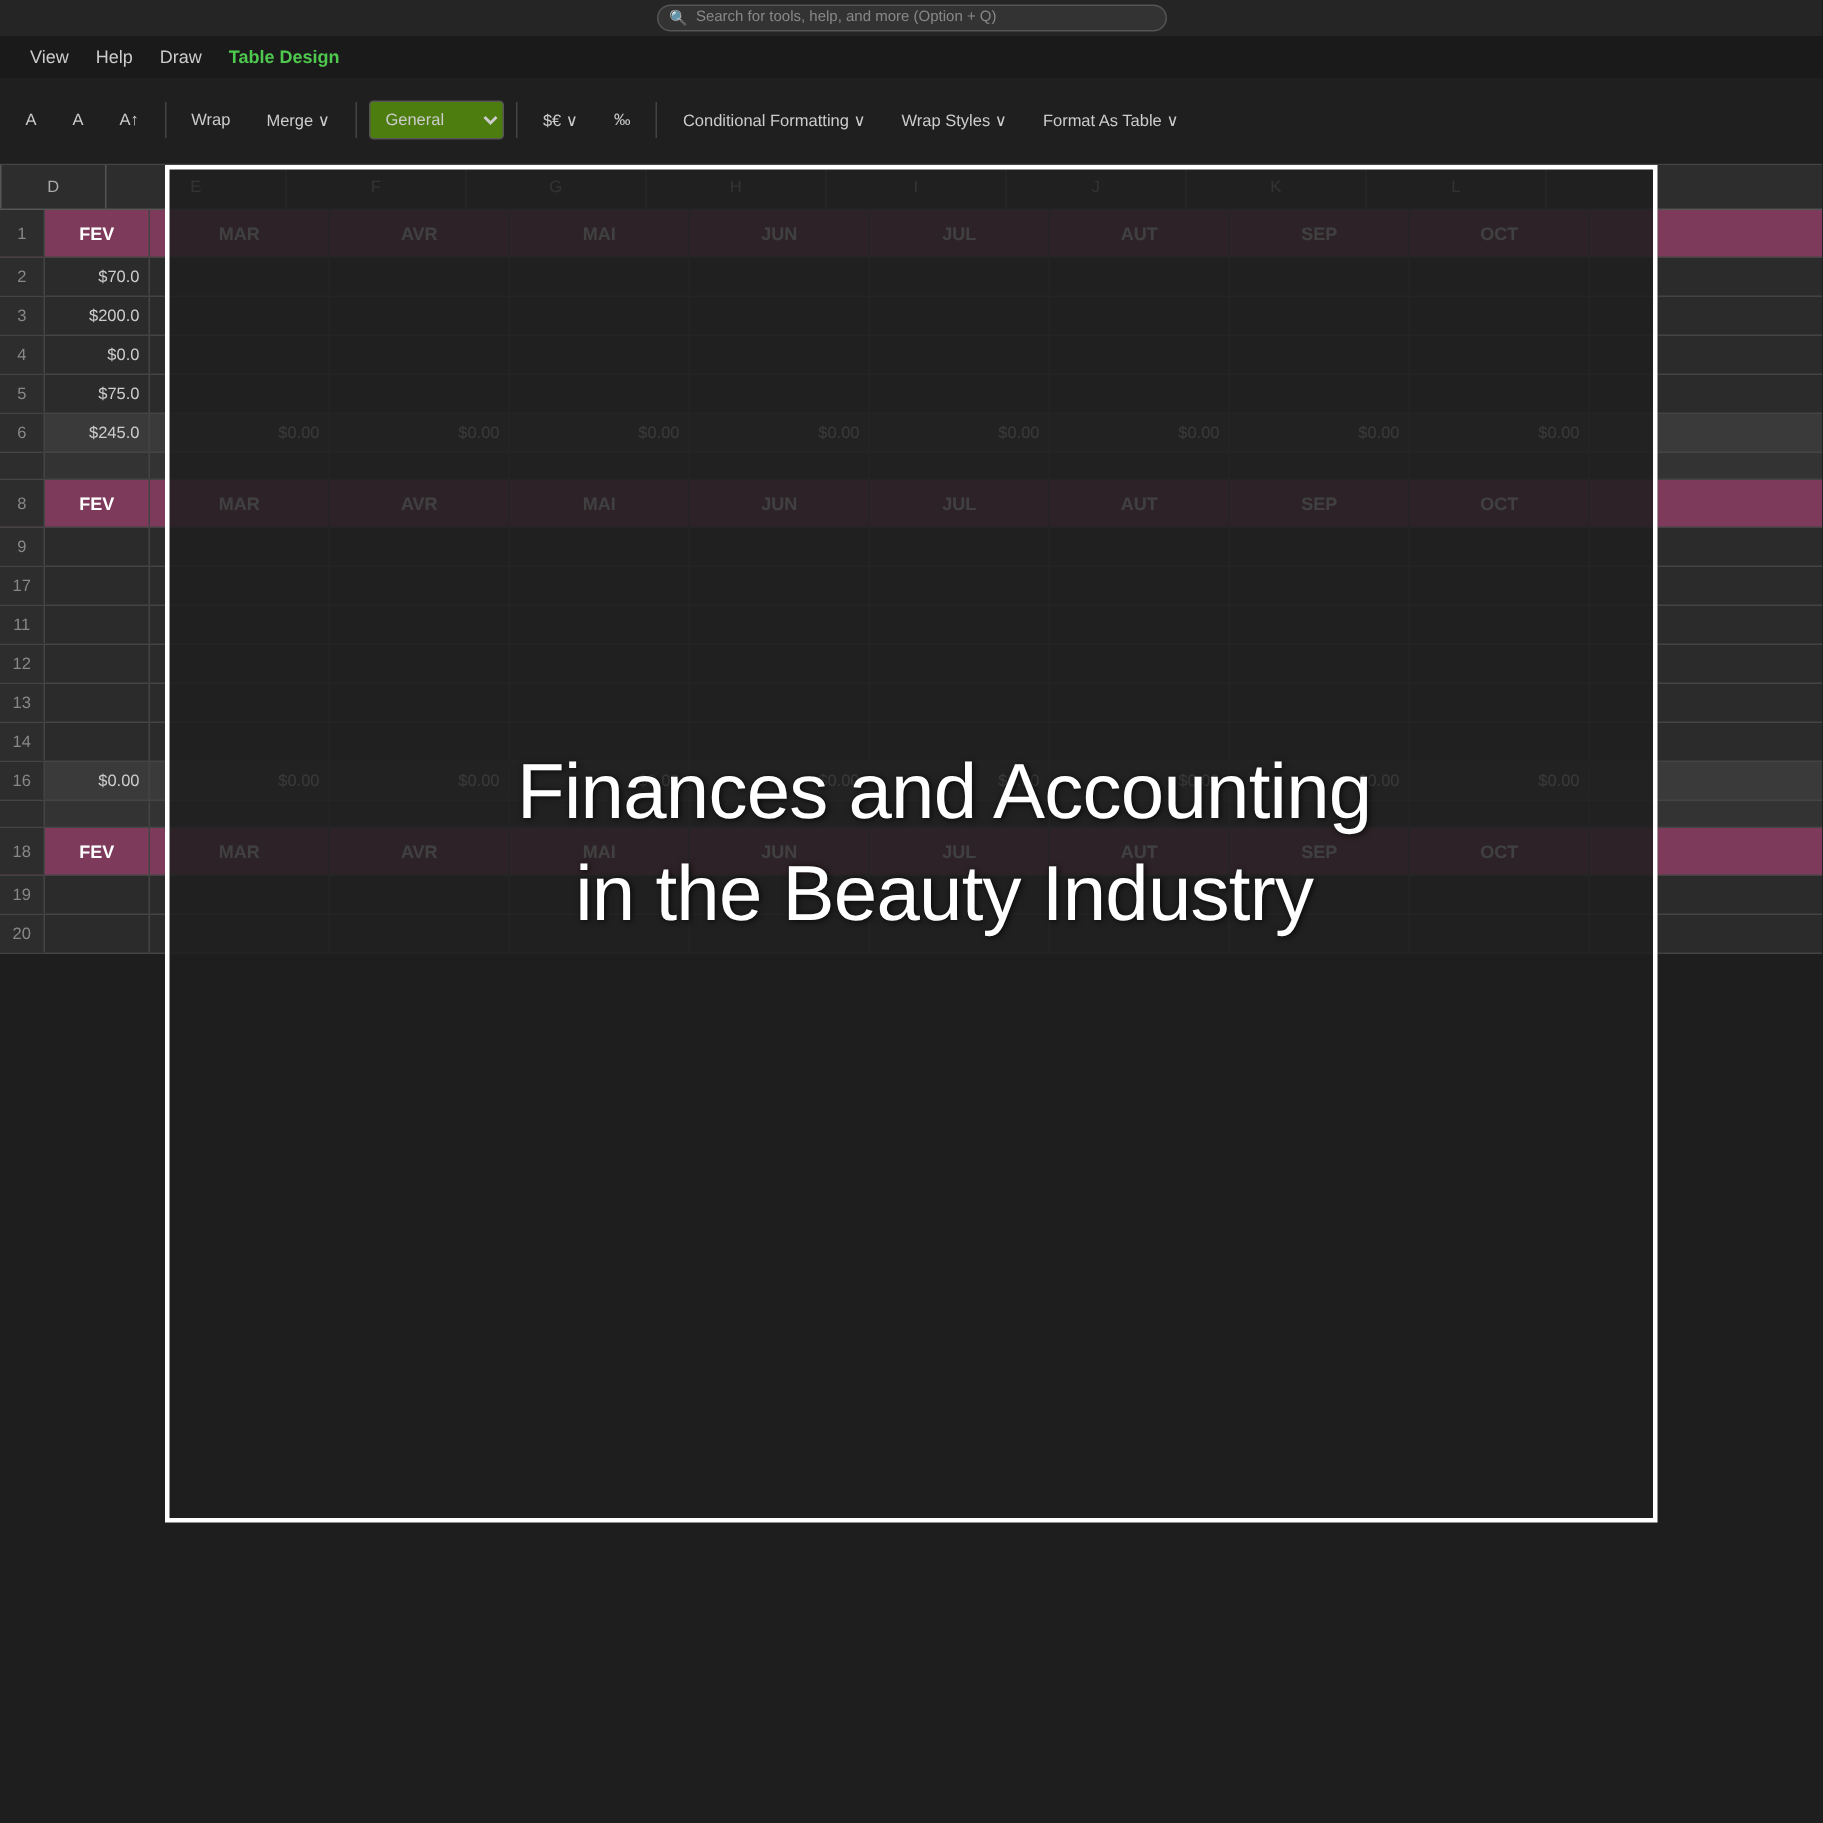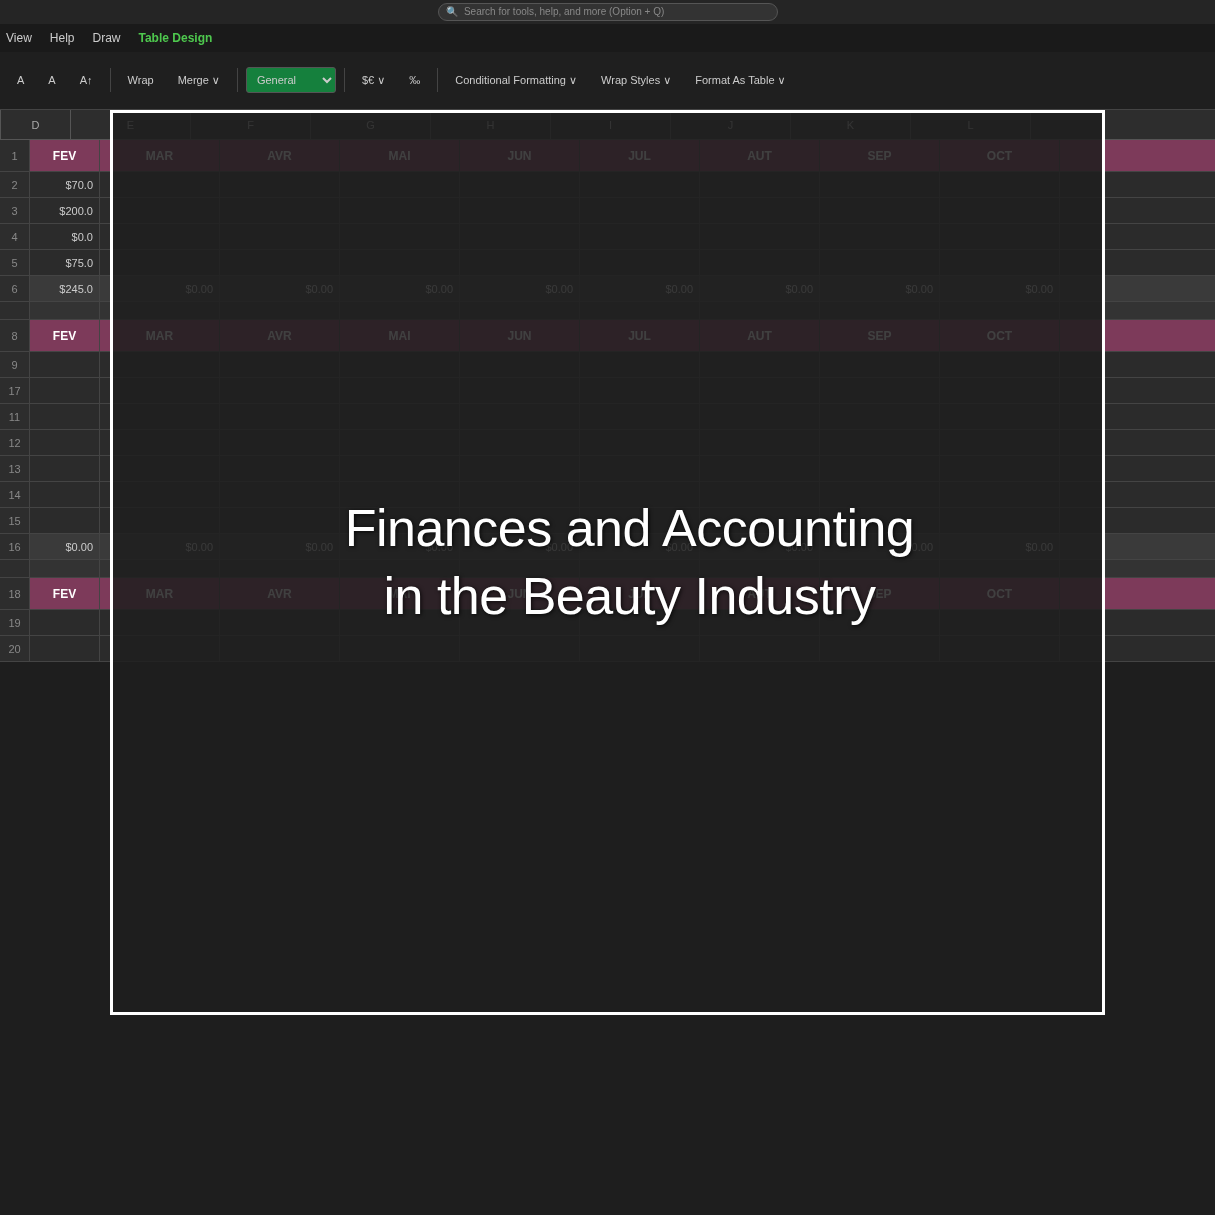--- a/index.html
+++ b/index.html
@@ -19,21 +19,21 @@
       height: 110px;
       background: #1f1f1f;
       border-bottom: 1px solid #444;
       display: flex;
       flex-direction: column;
     }
     .menu-bar {
       height: 28px;
       display: flex;
       align-items: center;
-      padding: 0 6px;
+      padding: 0 20px;
       gap: 18px;
       background: #1a1a1a;
     }
     .menu-item {
       font-size: 12px;
       color: #ccc;
       cursor: pointer;
     }
     .menu-item.active { color: #4ec84e; font-weight: 600; }
 
@@ -79,21 +79,21 @@
       gap: 3px;
       white-space: nowrap;
     }
     .ribbon-divider {
       width: 1px; height: 24px;
       background: #444;
       margin: 0 2px;
     }
     .format-select {
       height: 26px;
-      background: #15803d;
+      background: #4d7c0f;
       border: 1px solid #555;
       border-radius: 3px;
       color: #ccc;
       font-size: 11px;
       padding: 0 6px;
       min-width: 90px;
     }
 
     
     .col-header-row {
@@ -435,32 +435,20 @@
     <div class="sheet-cell" style="width:70px"></div>
     <div class="sheet-cell" style="width:120px"></div>
     <div class="sheet-cell" style="width:120px"></div>
     <div class="sheet-cell" style="width:120px"></div>
     <div class="sheet-cell" style="width:120px"></div>
     <div class="sheet-cell" style="width:120px"></div>
     <div class="sheet-cell" style="width:120px"></div>
     <div class="sheet-cell" style="width:120px"></div>
     <div class="sheet-cell" style="width:120px"></div>
   </div>
-  <div class="sheet-row empty-row">
-    <div class="sheet-cell row-num">15</div>
-    <div class="sheet-cell" style="width:70px"></div>
-    <div class="sheet-cell" style="width:120px"></div>
-    <div class="sheet-cell" style="width:120px"></div>
-    <div class="sheet-cell" style="width:120px"></div>
-    <div class="sheet-cell" style="width:120px"></div>
-    <div class="sheet-cell" style="width:120px"></div>
-    <div class="sheet-cell" style="width:120px"></div>
-    <div class="sheet-cell" style="width:120px"></div>
-    <div class="sheet-cell" style="width:120px"></div>
-  </div>
 
   <div class="sheet-row total-row">
     <div class="sheet-cell row-num">16</div>
     <div class="sheet-cell right" style="width:70px">$0.00</div>
     <div class="sheet-cell right" style="width:120px">$0.00</div>
     <div class="sheet-cell right" style="width:120px">$0.00</div>
     <div class="sheet-cell right" style="width:120px">$0.00</div>
     <div class="sheet-cell right" style="width:120px">$0.00</div>
     <div class="sheet-cell right" style="width:120px">$0.00</div>
     <div class="sheet-cell right" style="width:120px">$0.00</div>

